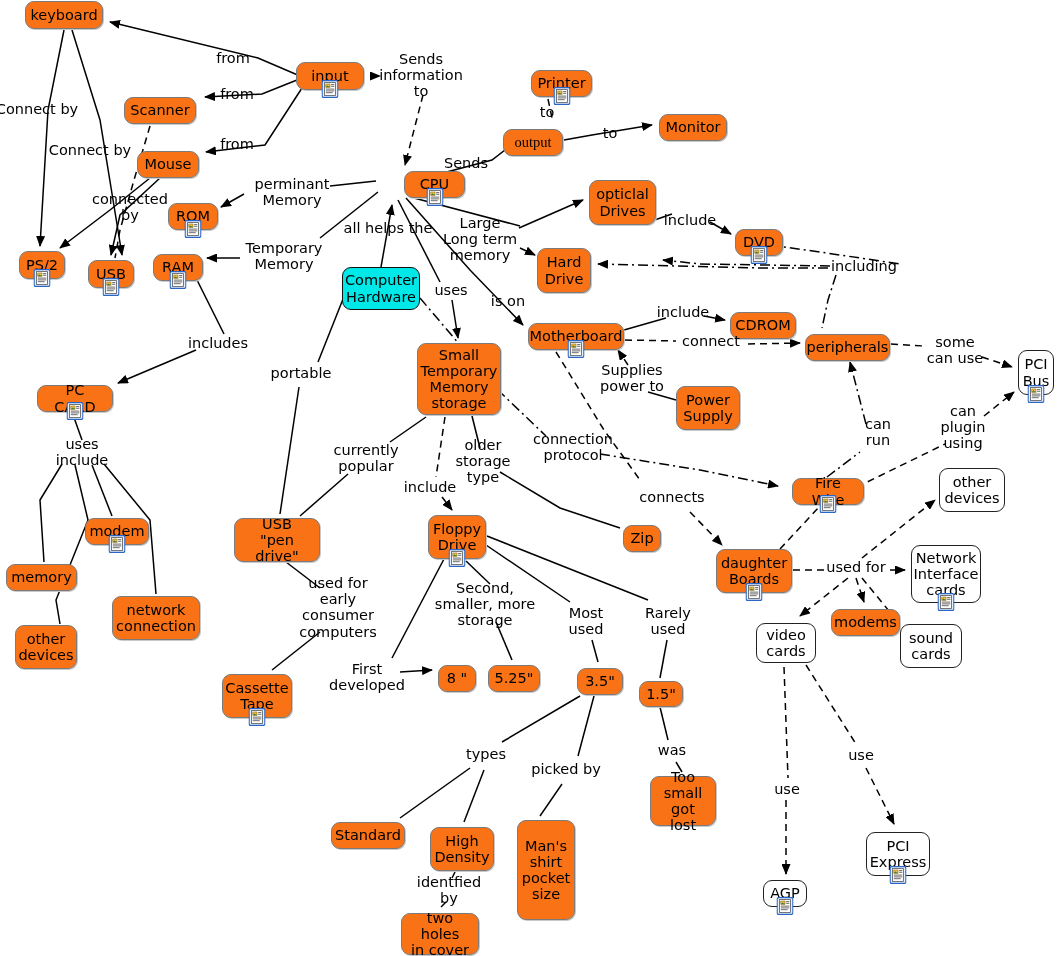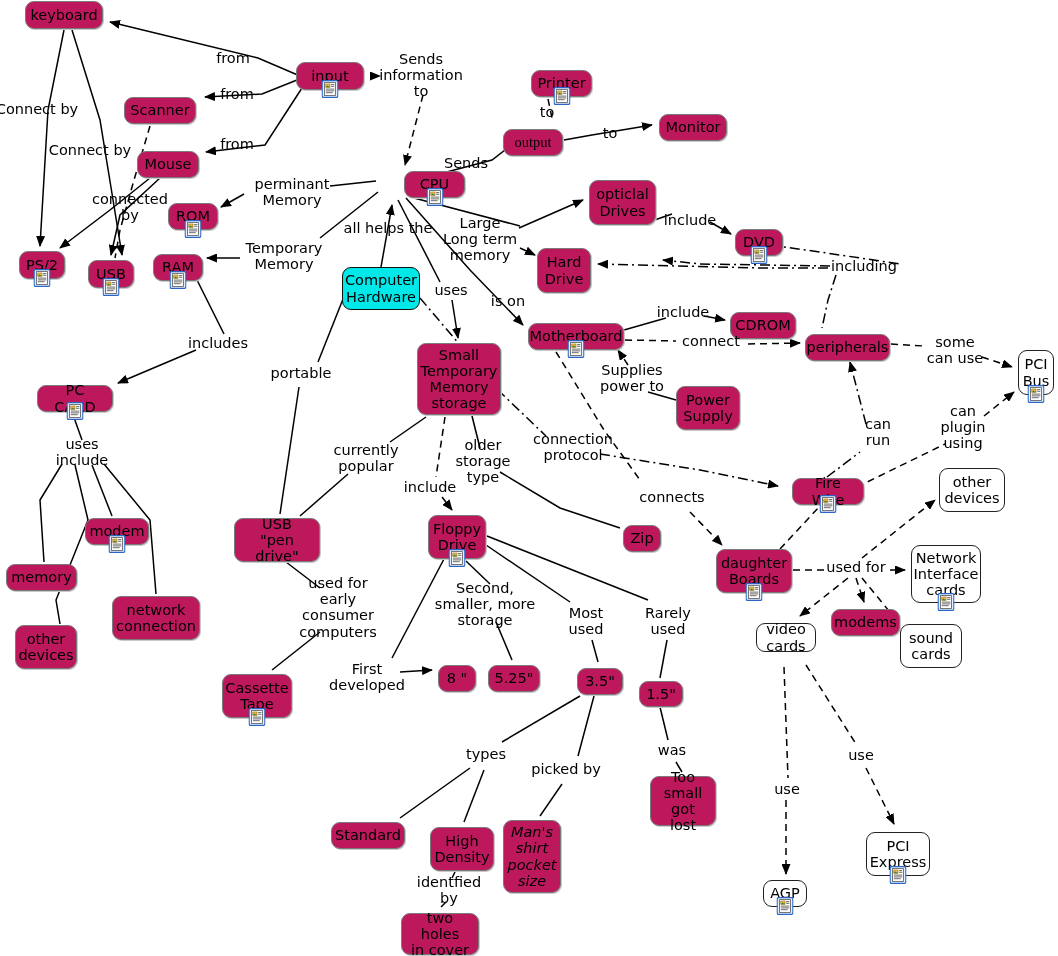--- a/index.html
+++ b/index.html
@@ -12,21 +12,21 @@
     display:flex;align-items:center;justify-content:center;
     text-align:center;
     font-size:14.5px;
     line-height:1.12;
     color:#000;
     border-radius:9px;
     padding:3px 7px;
     white-space:pre-line;
   }
   .node.fill{
-    background:#be185d;
+    background:#f97316;
     border:1.6px solid #7b7b7b;
     box-shadow:1px 1px 0 #c9c9c9;
   }
   .node.plain{
     background:#ffffff;
     border:1.6px solid #222222;
   }
   .node.hilite{
     background:#00e8e8;
     border:1.8px solid #111111;
@@ -391,21 +391,21 @@
               <line x1="4.3" y1="10.9" x2="12.8" y2="10.9"></line>
               <line x1="4.3" y1="12.7" x2="11.2" y2="12.7"></line>
             </g>
           </svg></span></div>
       <div class="node fill" style="left: 6px; top: 564px; width: 71px; height: 27px;"><span>memory</span></div>
       <div class="node fill" style="left: 831px; top: 609px; width: 69px; height: 27px;"><span>modems</span></div>
       <div class="node fill" style="left: 112px; top: 596px; width: 88px; height: 44px;"><span>network
 connection</span></div>
       <div class="node plain" style="left: 900px; top: 624px; width: 62px; height: 44px;"><span>sound
 cards</span></div>
-      <div class="node plain" style="left: 756px; top: 623px; width: 60px; height: 29px;"><span>video
+      <div class="node plain" style="left: 756px; top: 623px; width: 60px; height: 40px;"><span>video
 cards</span></div>
       <div class="node fill" style="left: 15px; top: 625px; width: 62px; height: 44px;"><span>other
 devices</span></div>
       <div class="node fill" style="left: 438px; top: 665px; width: 38px; height: 27px;"><span>8 "</span></div>
       <div class="node fill" style="left: 488px; top: 665px; width: 52px; height: 27px;"><span>5.25"</span></div>
       <div class="node fill" style="left: 577px; top: 668px; width: 46px; height: 27px;"><span>3.5"</span></div>
       <div class="node fill" style="left: 639px; top: 681px; width: 44px; height: 26px;"><span>1.5"</span></div>
       <div class="node fill" style="left: 222px; top: 674px; width: 70px; height: 44px;"><span>Cassette
 Tape</span><span class="ico"><svg viewBox="0 0 17 18" width="17" height="18">
             <rect x="0.6" y="0.6" width="15.8" height="16.8" rx="1.6" fill="#e8f0fb" stroke="#2a66c8" stroke-width="1.3"></rect>
@@ -446,21 +446,21 @@
               <line x1="9.6" y1="4.6" x2="12.8" y2="4.6"></line>
               <line x1="9.6" y1="6.3" x2="12.8" y2="6.3"></line>
               <line x1="4.3" y1="9.1" x2="12.8" y2="9.1"></line>
               <line x1="4.3" y1="10.9" x2="12.8" y2="10.9"></line>
               <line x1="4.3" y1="12.7" x2="11.2" y2="12.7"></line>
             </g>
           </svg></span></div>
       <div class="node fill" style="left: 331px; top: 822px; width: 74px; height: 27px;"><span>Standard</span></div>
       <div class="node fill" style="left: 430px; top: 827px; width: 64px; height: 44px;"><span>High
 Density</span></div>
-      <div class="node fill" style="left: 503px; top: 820px; width: 58px; height: 73px; font-style: italic;"><span>Man's
+      <div class="node fill" style="left: 517px; top: 820px; width: 58px; height: 100px;"><span>Man's
 shirt
 pocket
 size</span></div>
       <div class="node fill" style="left: 401px; top: 913px; width: 78px; height: 42px;"><span>two holes
 in cover</span></div>
     </div>
   <div id="label-layer">
       <div class="lbl" style="left: 233px; top: 58px;">from</div>
       <div class="lbl" style="left: 37px; top: 109px;">Connect by</div>
       <div class="lbl" style="left: 237px; top: 94px;">from</div>

